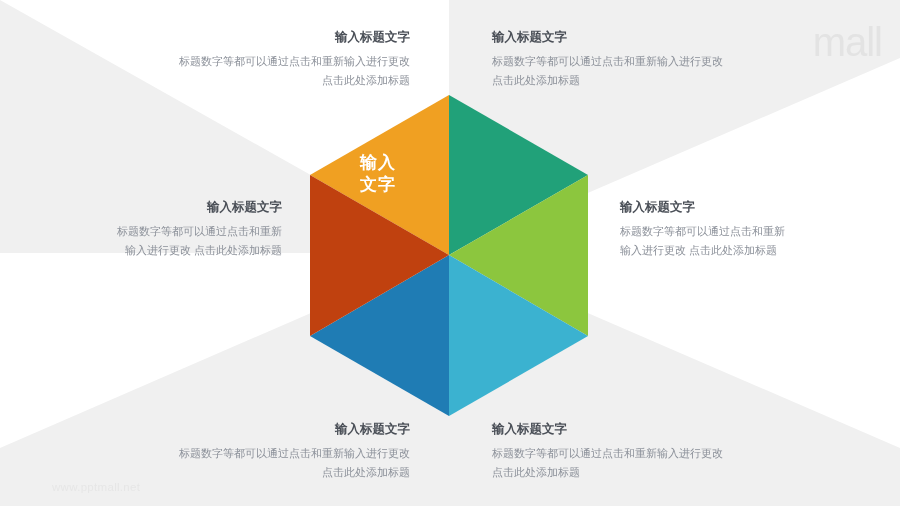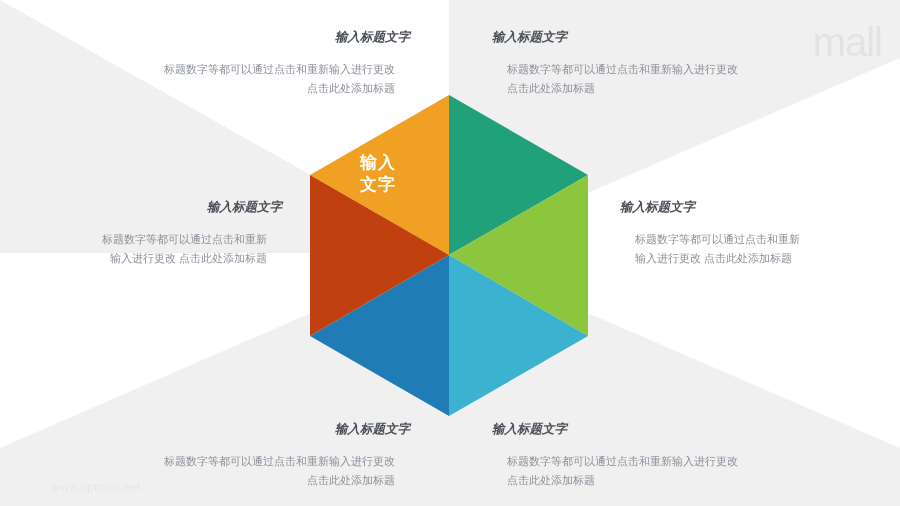--- a/index.html
+++ b/index.html
@@ -53,26 +53,25 @@
   
   .callout {
     position: absolute;
   }
   .callout .c-title {
     font-size: 12.5px;
     font-weight: bold;
     color: #4a4f57;
     margin: 0 0 7px 0;
     line-height: 1.2;
-    font-style: italic;
   }
   .callout .c-body {
     font-size: 11px;
     color: #8b9099;
-    margin: 15px;
+    margin: 0;
     line-height: 1.72;
     white-space: pre-line;
   }
   .align-right { text-align: right; }
   .align-left  { text-align: left; }
 
   #callout-tl { left: 100px;  top: 30px;  width: 310px; }
   #callout-tr { left: 492px;  top: 30px;  width: 310px; }
   #callout-ml { left: 60px;   top: 200px; width: 222px; }
   #callout-mr { left: 620px;  top: 200px; width: 222px; }

